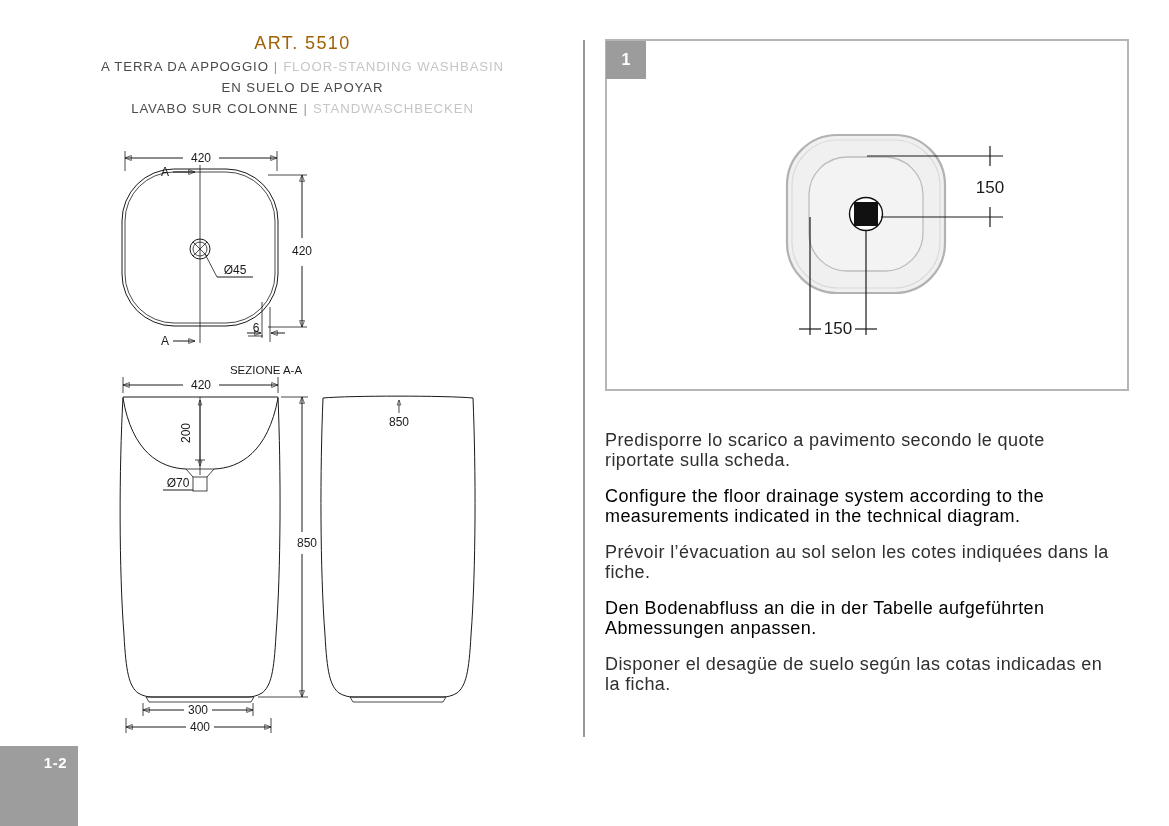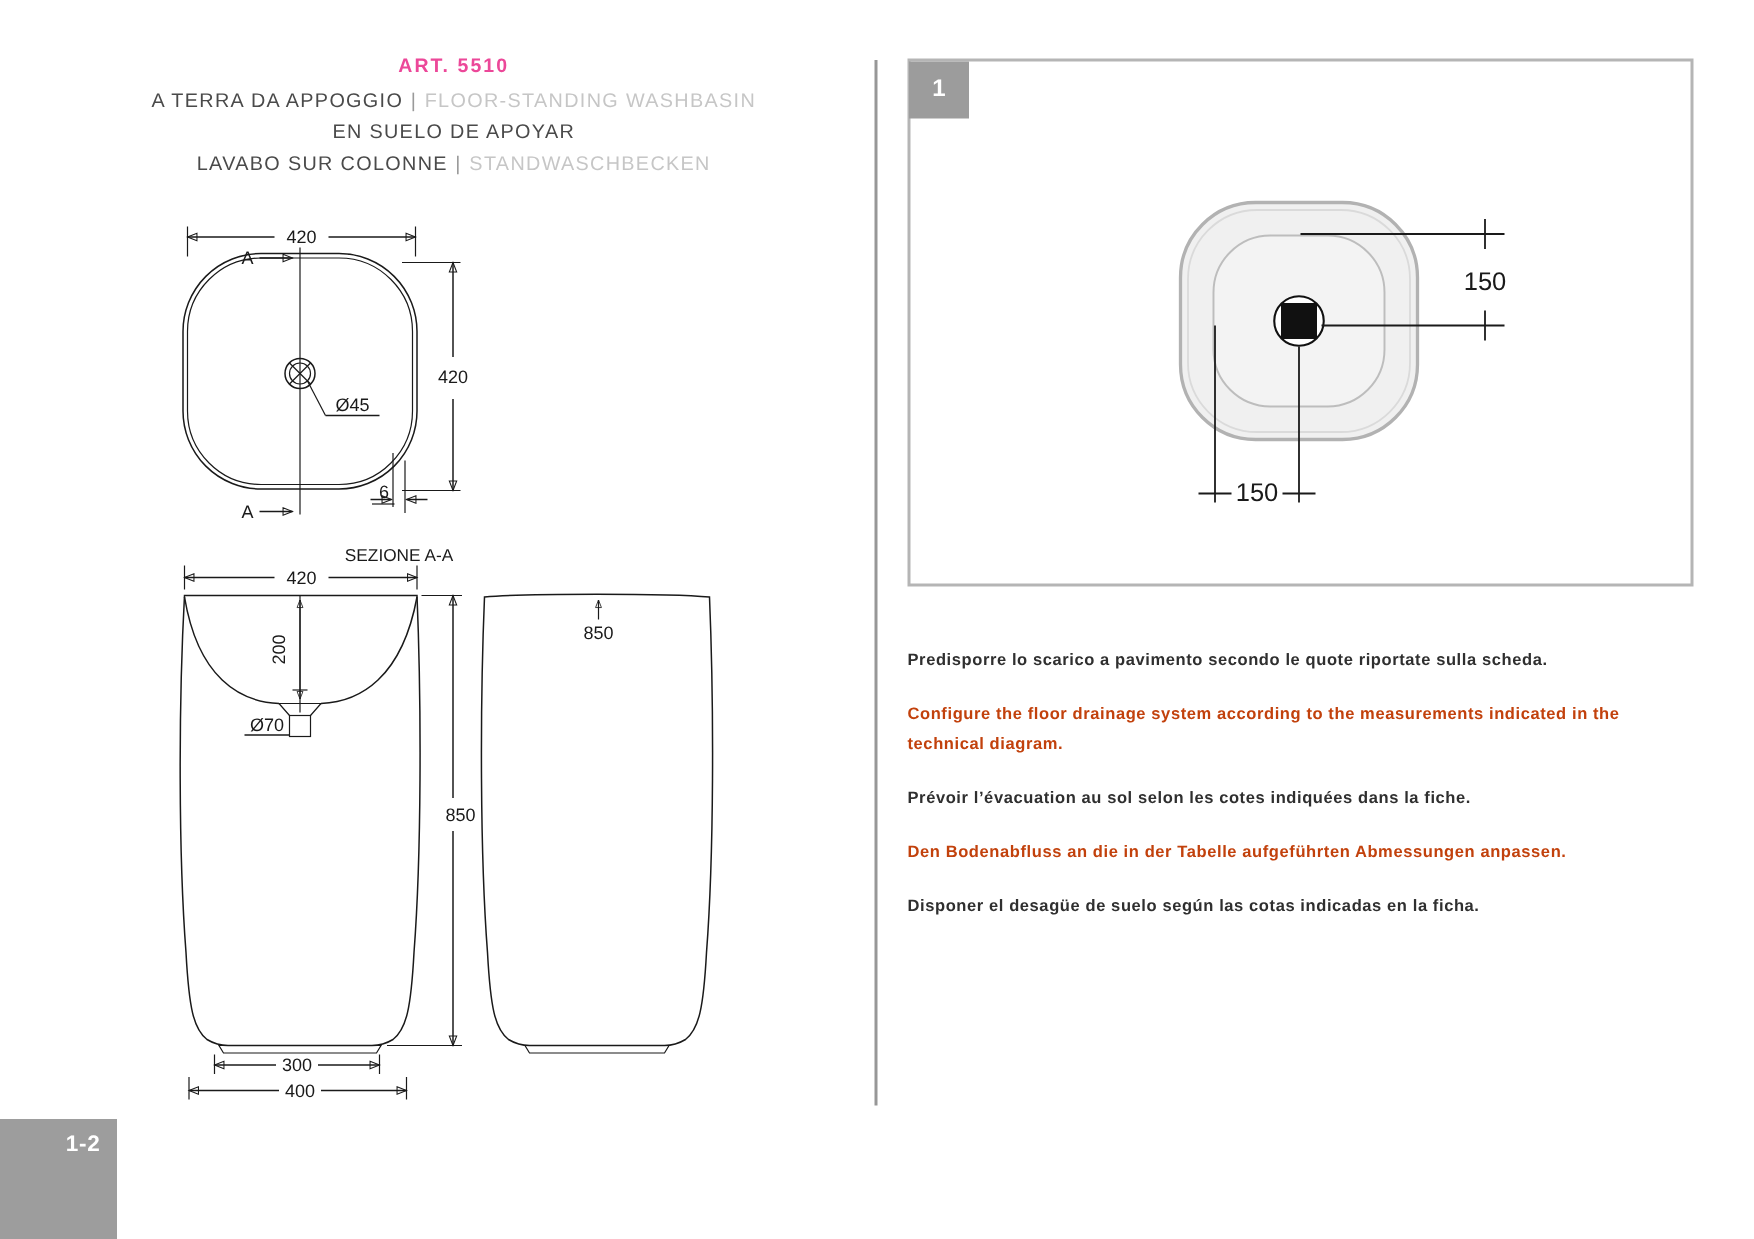--- a/index.html
+++ b/index.html
@@ -2,44 +2,44 @@
 <html><head>
 <meta charset="utf-8">
 <style>
   html,body{margin:0;padding:0;background:#ffffff;}
   body{width:1169px;height:826px;position:relative;overflow:hidden;
        font-family:"Liberation Sans","DejaVu Sans",sans-serif;color:#1a1a1a;}
   .abs{position:absolute;}
 
   
   .header{left:40px;top:33px;width:525px;text-align:center;line-height:21px;}
-  .art-title{font-size:13px;font-weight:bold;letter-spacing:1.4px;color:#ec4899;margin-bottom:2px;}
+  .art-title{font-size:18px;font-weight:normal;letter-spacing:1.4px;color:#a16207;margin-bottom:2px;}
   .sub{font-size:13.2px;font-weight:normal;letter-spacing:0.9px;}
   .sub .dark{color:#4a4a4a;}
   .sub .sep{color:#9a9a9a;padding:0 5px;}
   .sub .light{color:#c6c6c6;}
 
   
   svg{display:block;}
   svg text{font-family:"Liberation Sans","DejaVu Sans",sans-serif;font-size:12px;fill:#1a1a1a;}
   .lines line,.lines path,.lines rect,.lines circle{stroke:#1a1a1a;stroke-width:1;fill:none;}
   .thin{stroke-width:0.8 !important;}
 
   
   .divider{left:583px;top:40px;width:2px;height:697px;background:#979797;}
   .panel-box{left:605px;top:39px;width:524px;height:352px;border:2px solid #b5b5b5;box-sizing:border-box;background:#ffffff;}
   .panel-badge{left:606px;top:41px;width:40px;height:38px;background:#9c9c9c;color:#ffffff;
                font-size:16px;font-weight:bold;display:flex;align-items:center;justify-content:center;}
   .panel-svg text{font-size:17px;}
   .panel-dims line{stroke:#1a1a1a;stroke-width:1.2;}
 
   .notes{left:605px;top:430px;width:512px;}
-  .notes p{margin:0 0 16px 0;font-size:11px;line-height:20px;letter-spacing:0.4px;font-weight:bold;}
+  .notes p{margin:0 0 16px 0;font-size:18px;line-height:20px;letter-spacing:0.4px;font-weight:normal;}
   .notes p.dark{color:#2f2f2f;}
-  .notes p.light{color:#c2410c;}
+  .notes p.light{color:#000000;}
 
   .page-badge{left:0;top:746px;width:78px;height:80px;background:#9d9d9d;color:#ffffff;
               font-size:15px;font-weight:bold;letter-spacing:0.5px;text-align:right;
               padding:8px 11px 0 0;box-sizing:border-box;}
 </style>
 </head>
 <body>
 
 <div class="abs header">
   <div class="art-title">ART. 5510</div>

